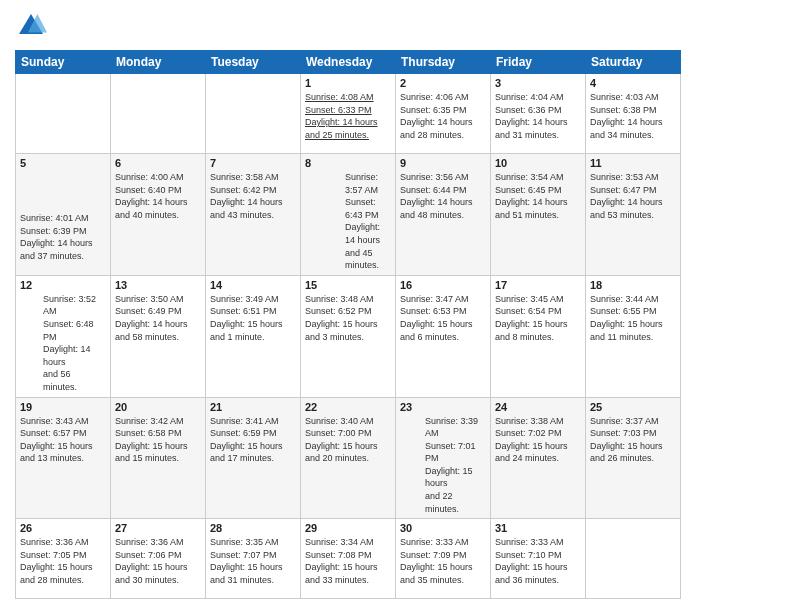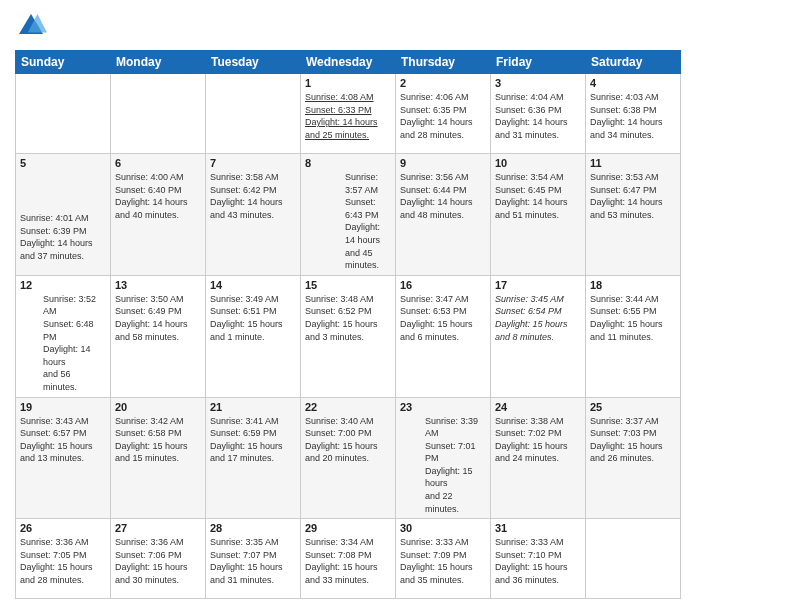--- a/index.html
+++ b/index.html
@@ -247,21 +247,21 @@
           </td>
           <td>
             <span class="day-number">16</span>
             <div class="day-info" style="white-space: pre-line;">Sunrise: 3:47 AM
 Sunset: 6:53 PM
 Daylight: 15 hours
 and 6 minutes.</div>
           </td>
           <td>
             <span class="day-number">17</span>
-            <div class="day-info" style="white-space: pre-line; font-style: italic;">Sunrise: 3:45 AM
+            <div class="day-info" style="white-space: pre-line;">Sunrise: 3:45 AM
 Sunset: 6:54 PM
 Daylight: 15 hours
 and 8 minutes.</div>
           </td>
           <td>
             <span class="day-number">18</span>
             <div class="day-info" style="white-space: pre-line;">Sunrise: 3:44 AM
 Sunset: 6:55 PM
 Daylight: 15 hours
 and 11 minutes.</div>

